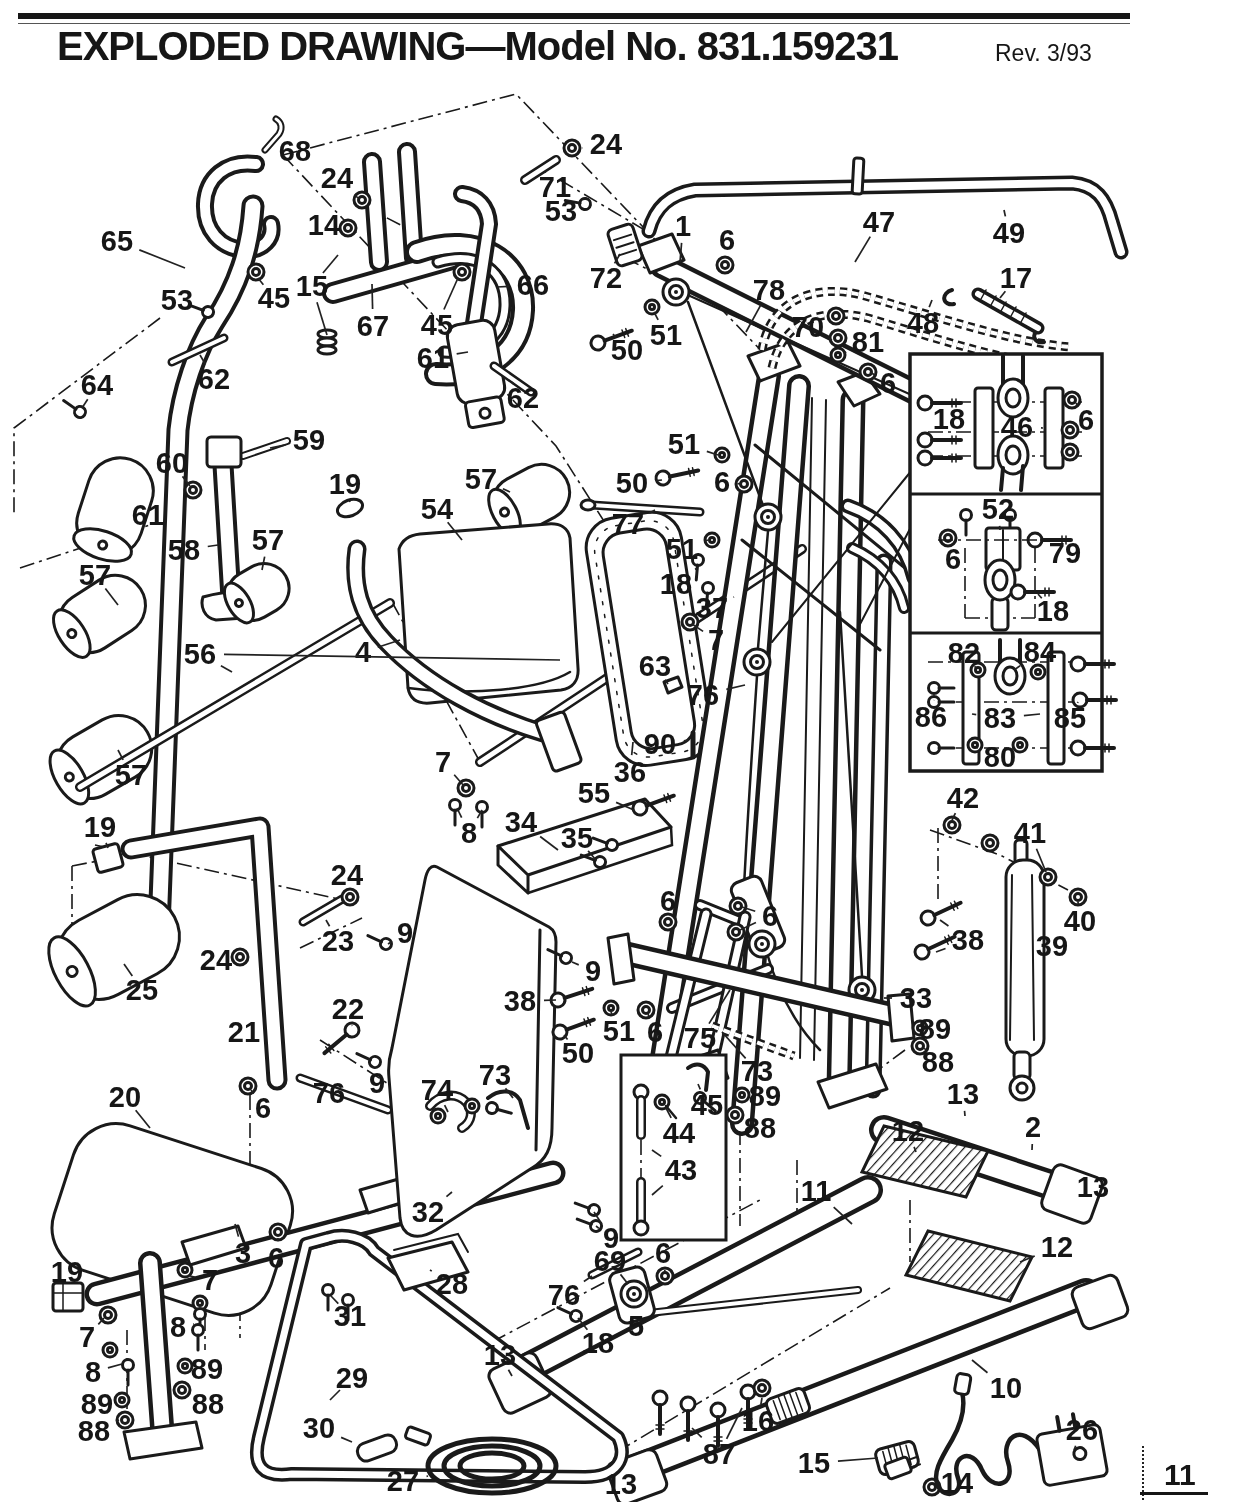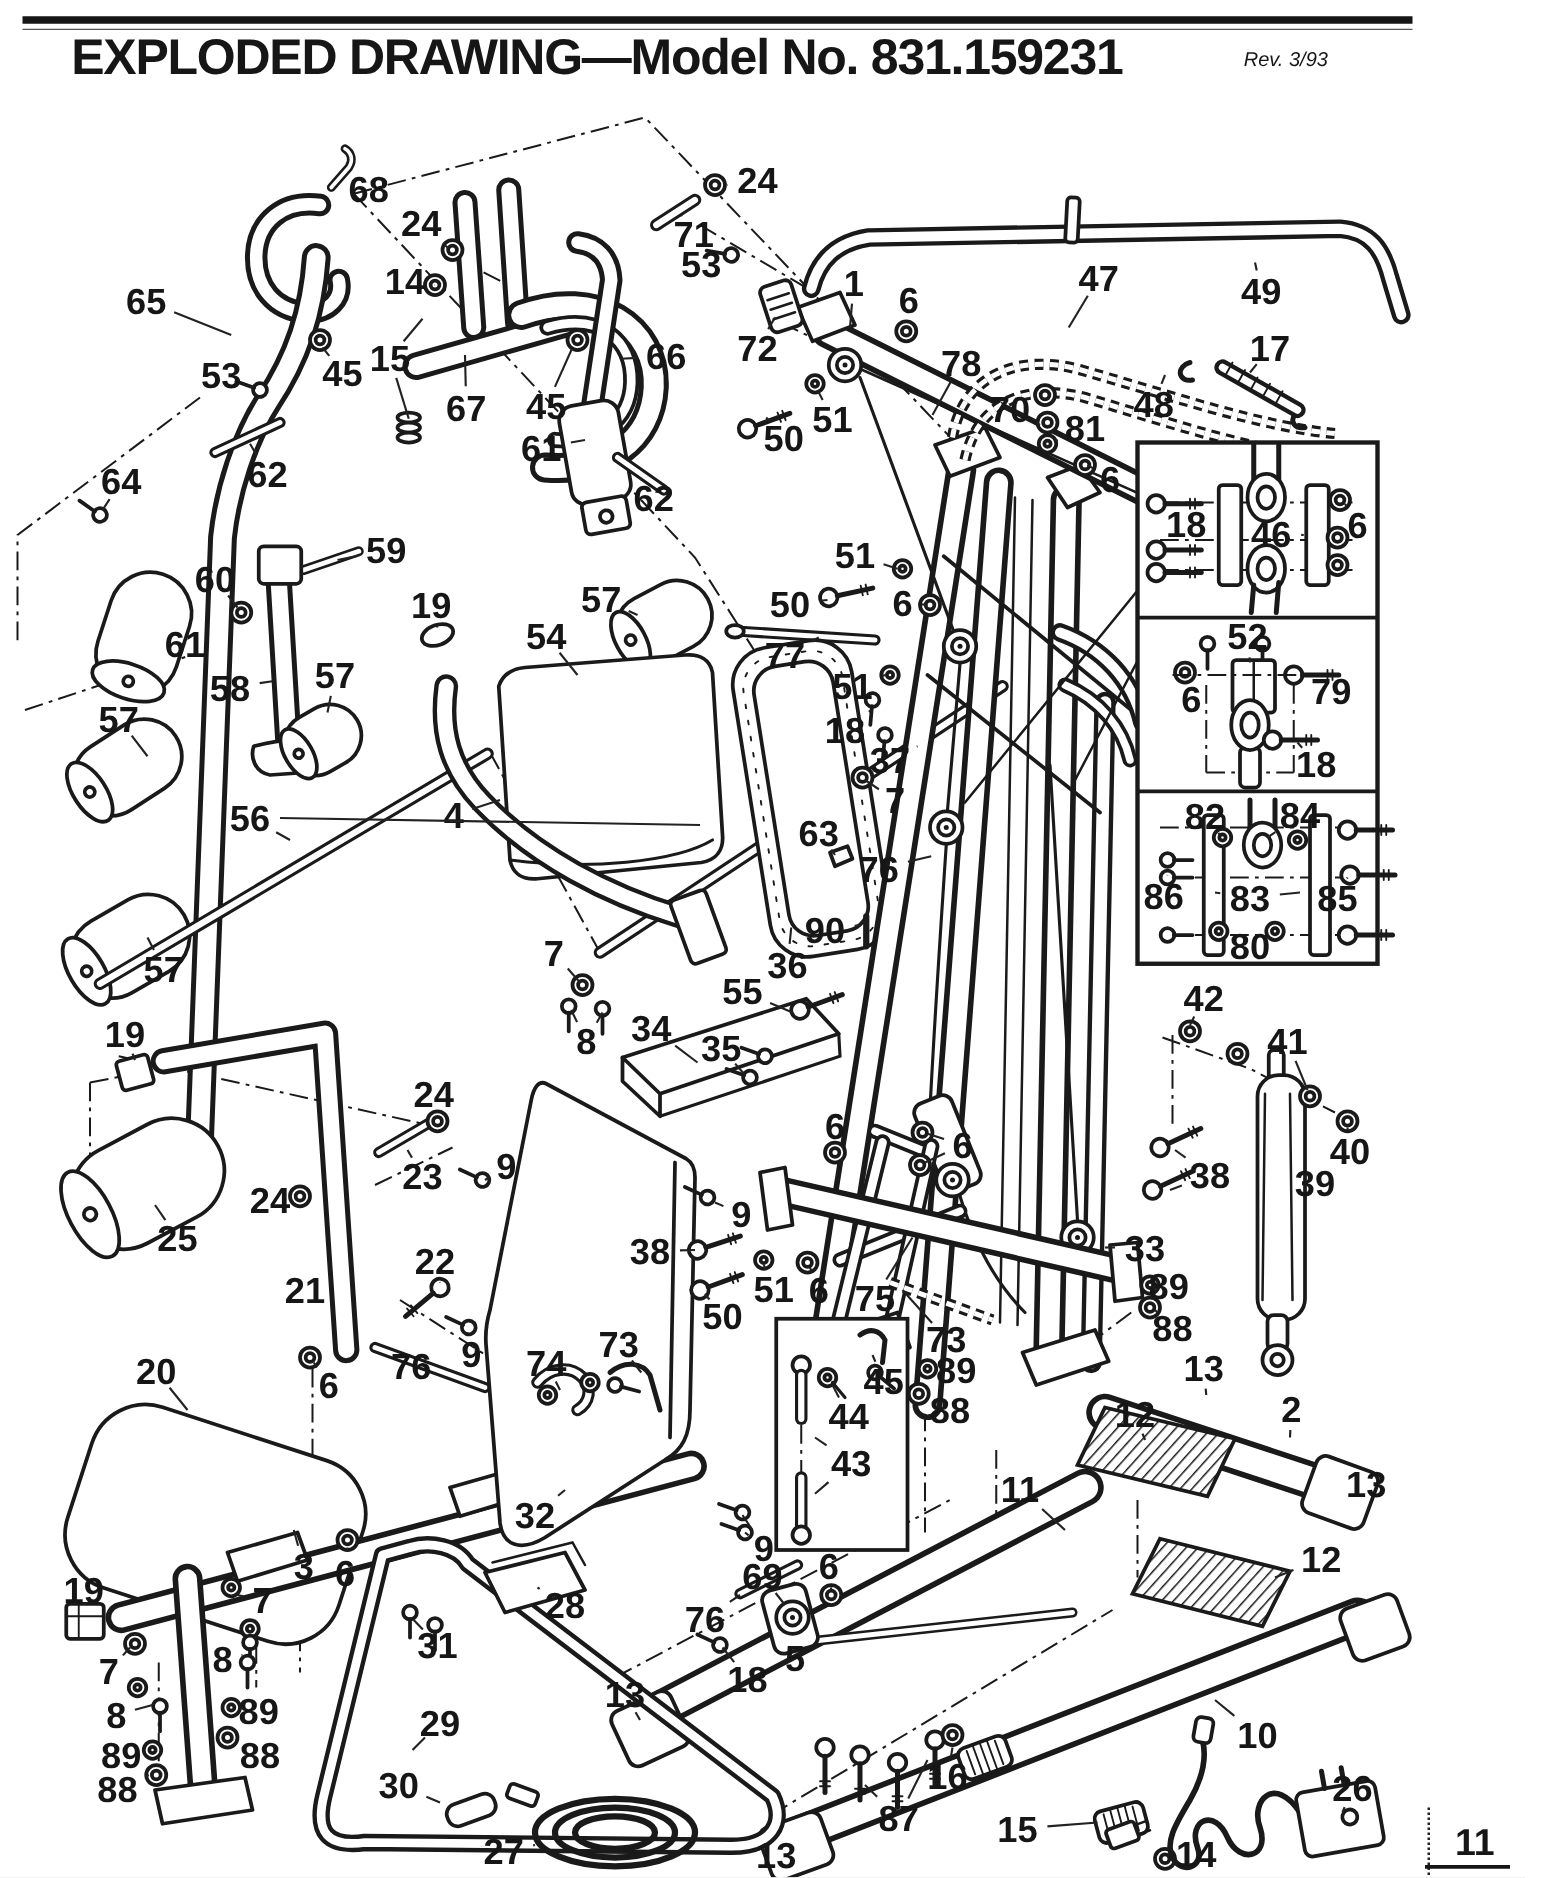--- a/index.html
+++ b/index.html
@@ -1,21 +1,21 @@
 <!DOCTYPE html>
 <html><head>
 <meta charset="utf-8">
 <style>
   html,body{margin:0;padding:0;background:#e8e8e8;}
   #page{position:relative;width:1242px;height:1502px;background:#ffffff;overflow:hidden;
         font-family:"Liberation Sans",sans-serif;color:#161616;}
   #toprule{position:absolute;left:18px;top:13px;width:1112px;height:6px;background:#161616;}
   #toprule2{position:absolute;left:18px;top:23px;width:1112px;height:1px;background:#555;}
   #title{position:absolute;left:57px;top:24px;font-size:40px;font-weight:bold;letter-spacing:-1px;white-space:nowrap;}
-  #rev{position:absolute;left:995px;top:40px;font-size:16px;font-weight:normal;font-style:italic;}
+  #rev{position:absolute;left:995px;top:40px;font-size:23px;font-weight:normal;}
   #pagecorner{position:absolute;left:1140px;top:1446px;width:90px;height:54px;}
   #pagecorner .vdots{position:absolute;left:2px;top:0;width:0;height:54px;border-left:2px dotted #222;}
   #pagecorner .hline{position:absolute;left:0px;top:46px;width:68px;height:3px;background:#161616;}
   #pagenum{position:absolute;left:24px;top:12px;font-size:30px;font-weight:bold;}
   svg{position:absolute;left:0;top:0;}
   .w{fill:#fff;stroke:#1a1a1a;stroke-width:3;stroke-linejoin:round;}
   .to{fill:none;stroke:#1a1a1a;stroke-linecap:round;stroke-linejoin:round;}
   .ti{fill:none;stroke:#ffffff;stroke-linecap:round;stroke-linejoin:round;}
   .ln{fill:none;stroke:#1a1a1a;stroke-linecap:round;}
   .dd{fill:none;stroke:#1a1a1a;stroke-width:1.6;stroke-dasharray:15 5 3 5;}

